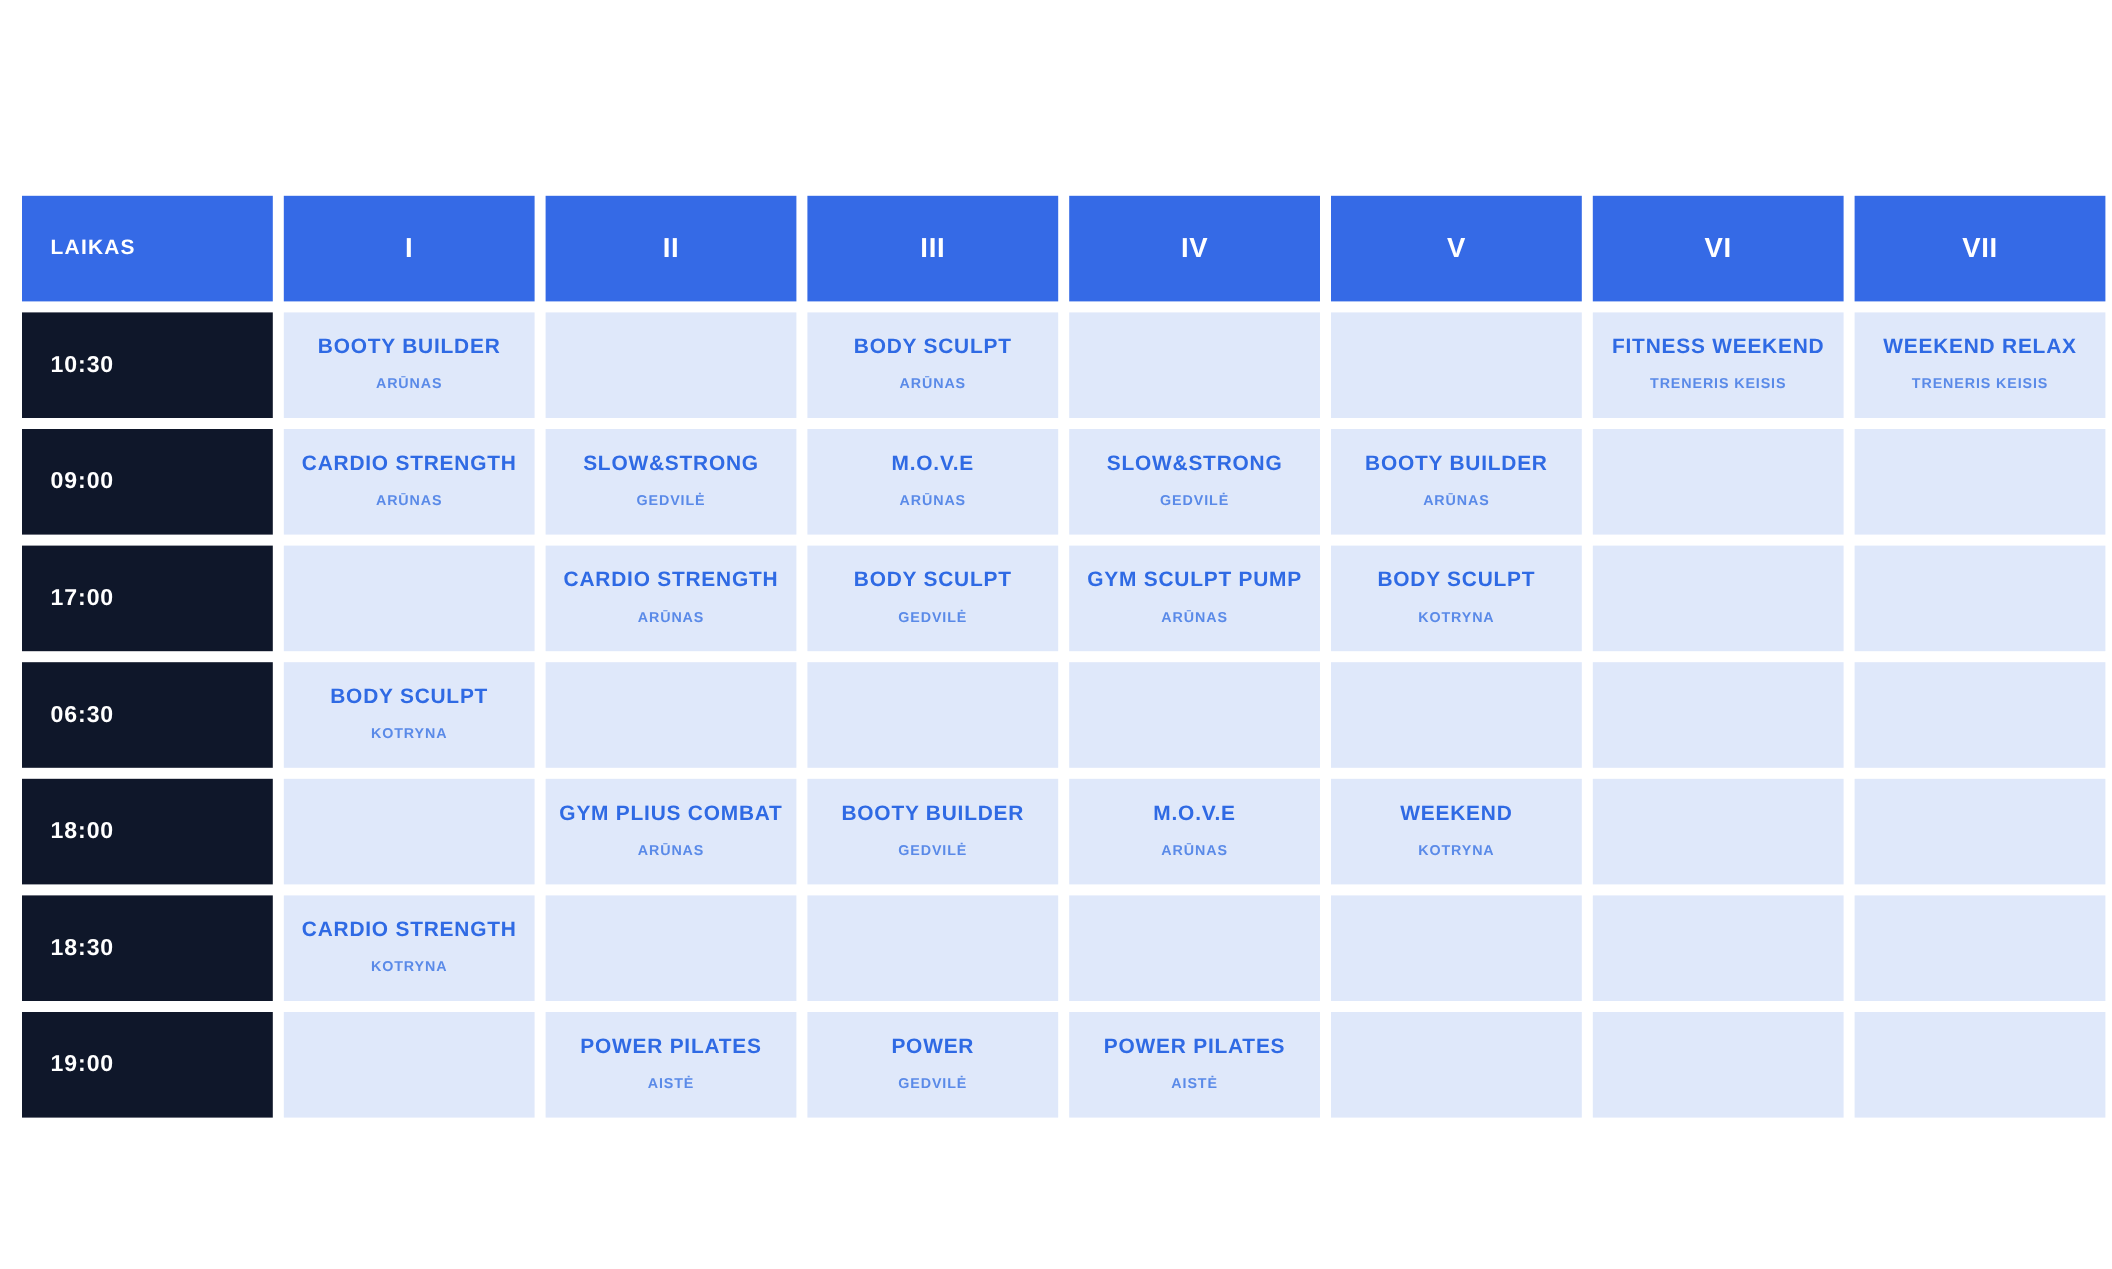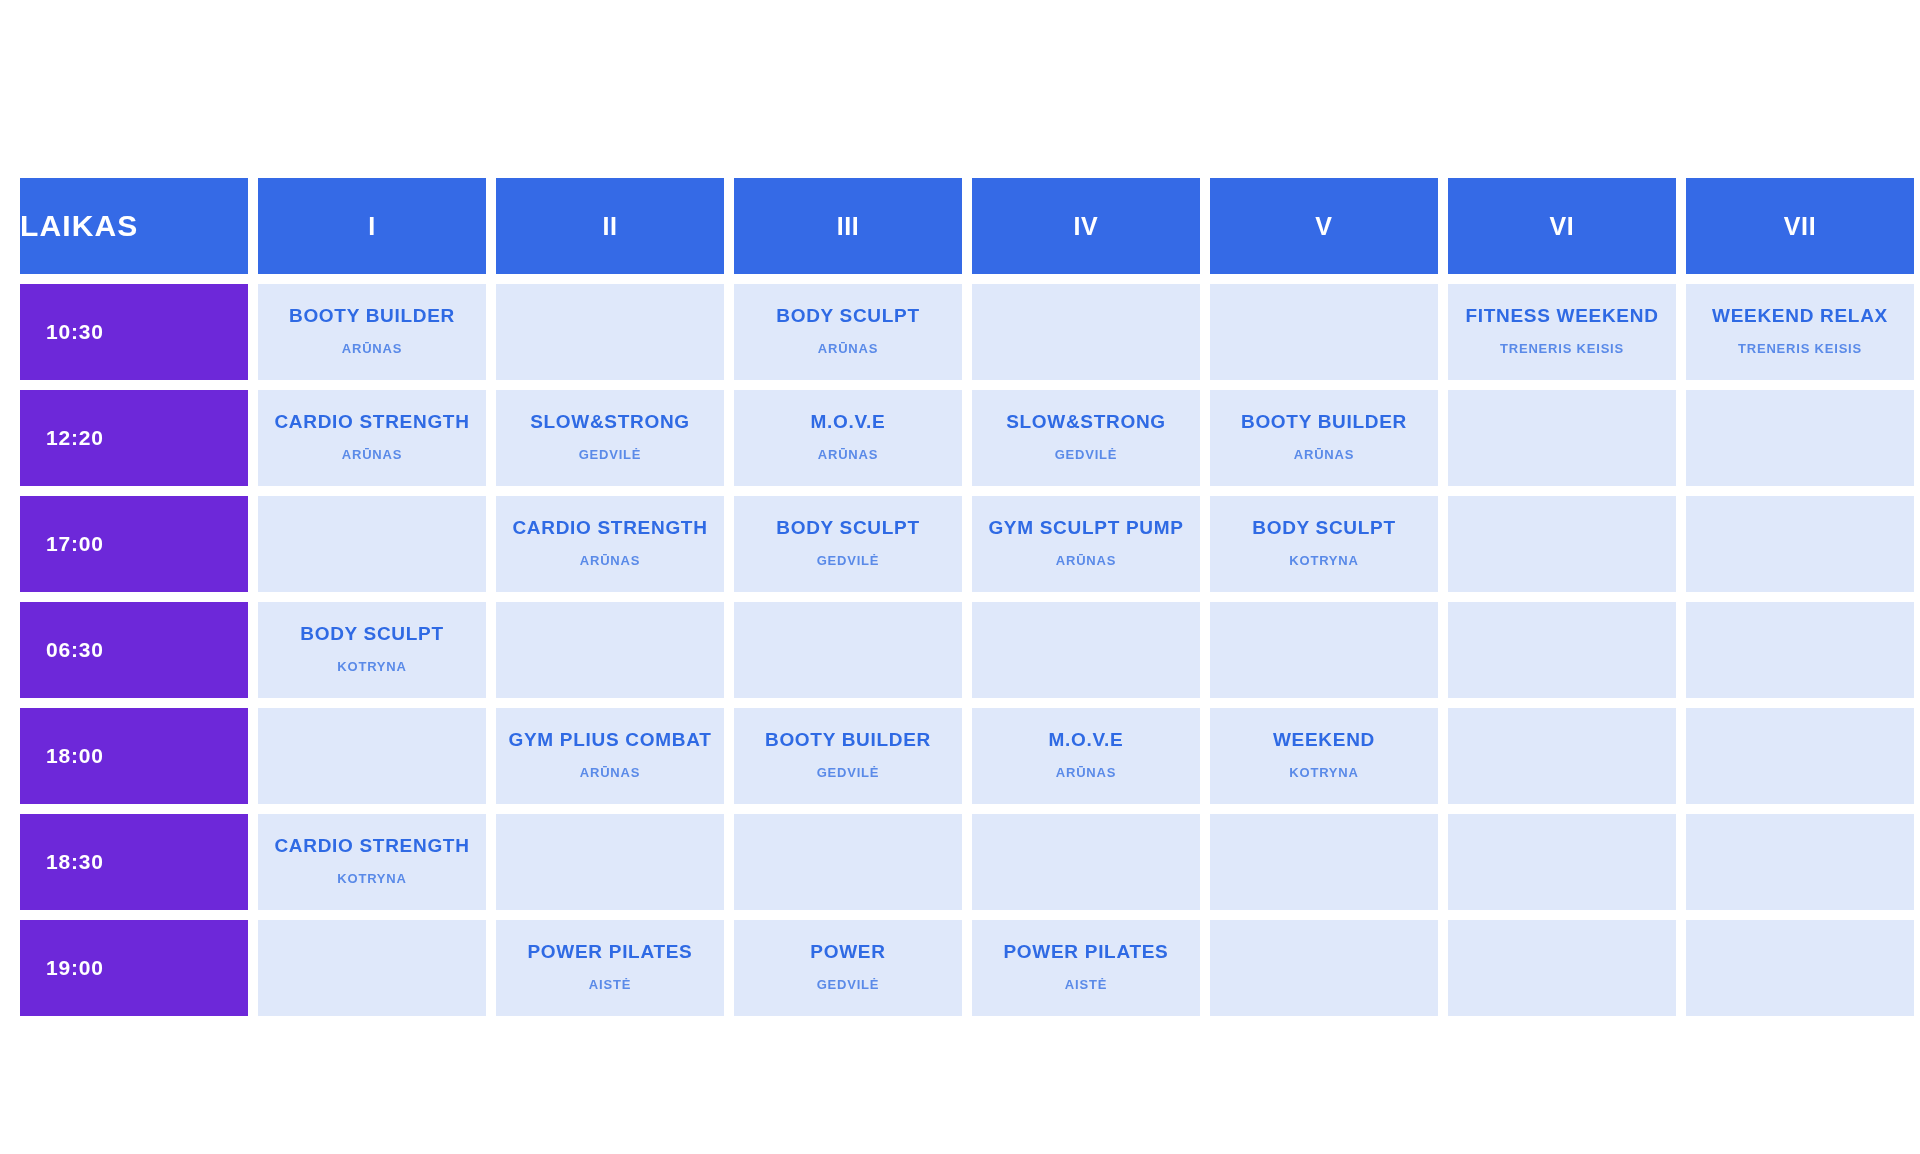--- a/index.html
+++ b/index.html
@@ -32,27 +32,28 @@
     height: 96px;
     vertical-align: middle;
     text-align: center;
     font-size: 25px;
     font-weight: 700;
     letter-spacing: 0.6px;
     padding: 0;
   }
   th.head-cell.time-head {
     text-align: left;
-    font-size: 30px;
+    padding-left: 26px;
+    font-size: 19px;
     letter-spacing: 1.1px;
   }
 
   
   td.time-cell {
-    background: #6d28d9;
+    background: #0f172a;
     color: #ffffff;
     height: 96px;
     vertical-align: middle;
     text-align: left;
     padding-left: 26px;
     font-size: 21px;
     font-weight: 700;
     letter-spacing: 0.8px;
   }
 
@@ -137,21 +138,21 @@
           <td class="class-cell">
             <span class="class-title">FITNESS WEEKEND</span>
             <span class="class-trainer">TRENERIS KEISIS</span>
           </td>
           <td class="class-cell">
             <span class="class-title">WEEKEND RELAX</span>
             <span class="class-trainer">TRENERIS KEISIS</span>
           </td>
         </tr>
         <tr>
-          <td class="time-cell">12:20</td>
+          <td class="time-cell">09:00</td>
           <td class="class-cell">
             <span class="class-title">CARDIO STRENGTH</span>
             <span class="class-trainer">ARŪNAS</span>
           </td>
           <td class="class-cell">
             <span class="class-title">SLOW&amp;STRONG</span>
             <span class="class-trainer">GEDVILĖ</span>
           </td>
           <td class="class-cell">
             <span class="class-title">M.O.V.E</span>

